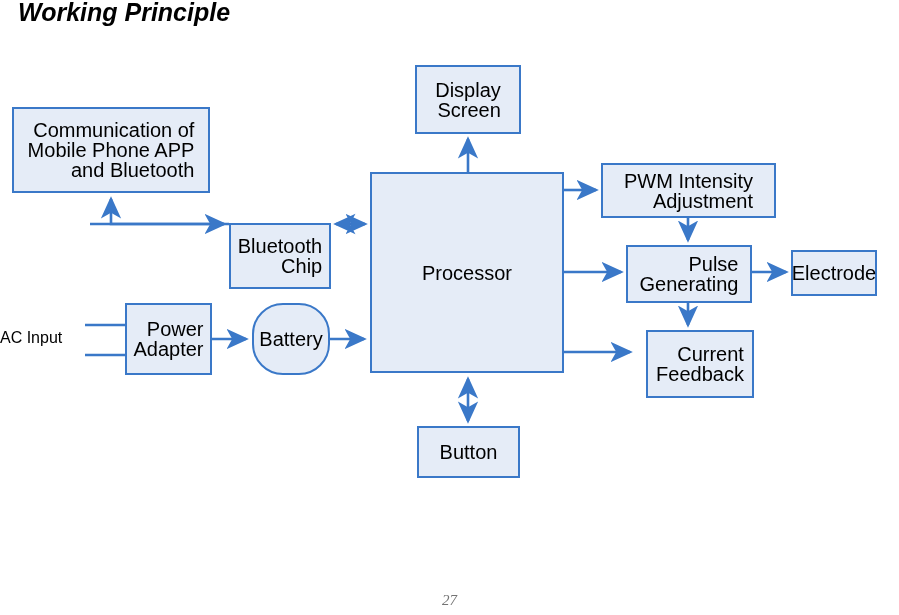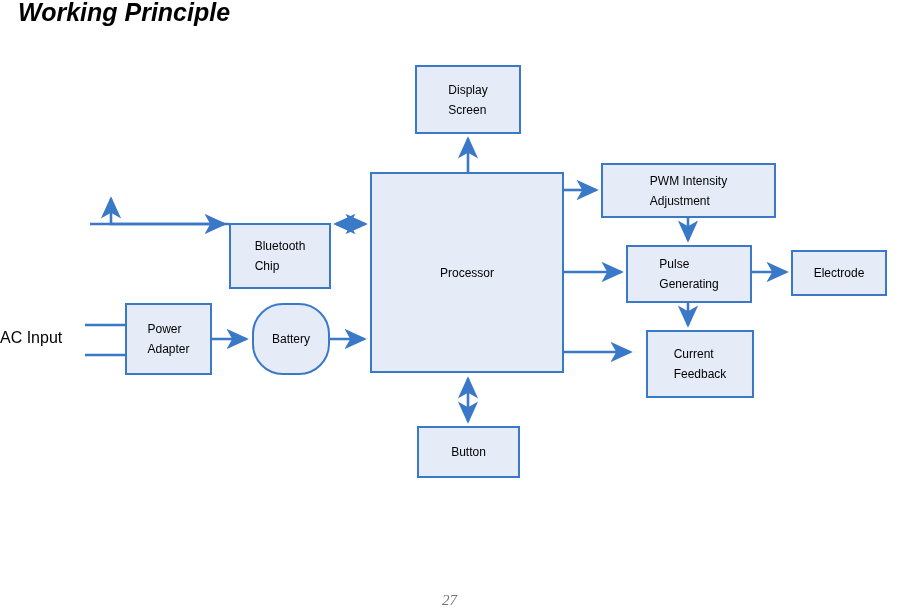--- a/index.html
+++ b/index.html
@@ -40,23 +40,23 @@
     height: 560px;
   }
   .node {
     position: absolute;
     box-sizing: border-box;
     background: #e5ecf7;
     border: 2px solid #3a78c8;
     display: flex;
     align-items: center;
     justify-content: center;
-    text-align: left;
+    text-align: right;
     color: #000000;
-    font-size: 12px;
+    font-size: 20px;
     line-height: 20px;
     font-family: "Liberation Sans", sans-serif;
     white-space: pre-line;
   }
   .plain-label {
     position: absolute;
     font-size: 16px;
     color: #000000;
     font-family: "Liberation Sans", sans-serif;
     white-space: nowrap;
@@ -80,21 +80,21 @@
     color: #737373;
     font-family: "Liberation Serif", serif;
   }
   
   #node-communication { left: 12px;  top: 107px; width: 198px; height: 86px; }
   #node-display       { left: 415px; top: 65px;  width: 106px; height: 69px; }
   #node-bluetooth     { left: 229px; top: 195px; width: 102px; height: 66px; margin-top: 28px; }
   #node-processor     { left: 370px; top: 172px; width: 194px; height: 201px; }
   #node-pwm           { left: 601px; top: 163px; width: 175px; height: 55px; }
   #node-pulse         { left: 626px; top: 245px; width: 126px; height: 58px; }
-  #node-electrode     { left: 791px; top: 250px; width: 96px; height: 46px; }
+  #node-electrode     { left: 791px; top: 250px; width: 86px; height: 46px; }
   #node-current       { left: 646px; top: 330px; width: 108px; height: 68px; }
   #node-poweradapter  { left: 125px; top: 303px; width: 87px;  height: 72px; }
   #node-battery       { left: 252px; top: 303px; width: 78px;  height: 72px; border-radius: 31px; }
   #node-button        { left: 417px; top: 426px; width: 103px; height: 52px; }
   #label-ac-input     { left: 0px;   top: 329px; }
 </style>
 </head>
 <body>
 
 <div id="page">
@@ -139,20 +139,23 @@
         <line x1="688" y1="218" x2="688" y2="240" marker-end="url(#arrowhead)"></line>
 
         <line x1="752" y1="272" x2="786" y2="272" marker-end="url(#arrowhead)"></line>
 
         <line x1="688" y1="303" x2="688" y2="325" marker-end="url(#arrowhead)"></line>
 
         <line x1="468" y1="421" x2="468" y2="379" marker-start="url(#arrowtail)" marker-end="url(#arrowhead)"></line>
       </g>
     </svg>
 
+    <div class="node" id="node-communication">Communication of
+Mobile Phone APP
+and Bluetooth</div>
 
     <div class="node" id="node-display">Display
 Screen</div>
 
     <div class="node" id="node-bluetooth">Bluetooth
 Chip</div>
 
     <div class="node" id="node-processor">Processor</div>
 
     <div class="node" id="node-pwm">PWM Intensity

